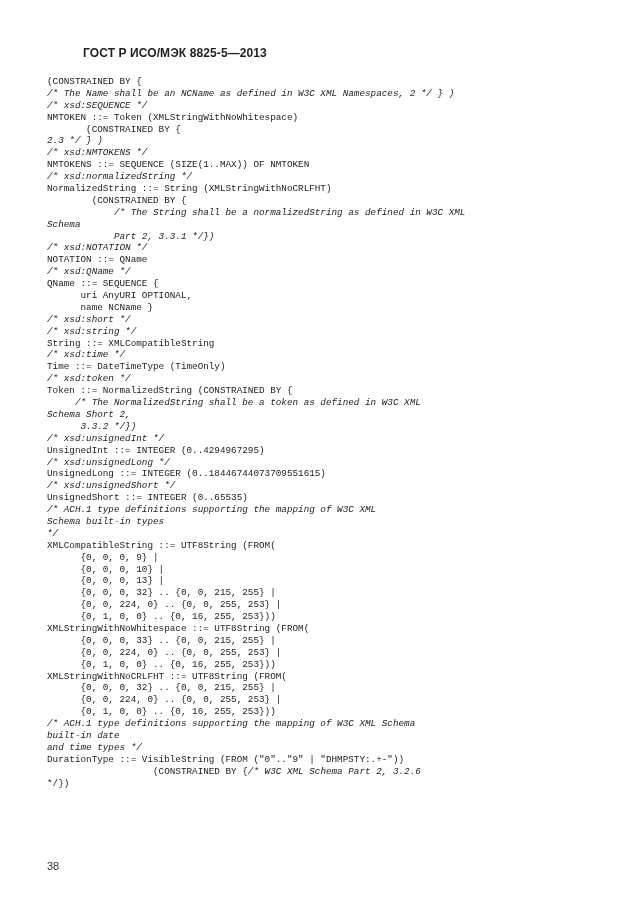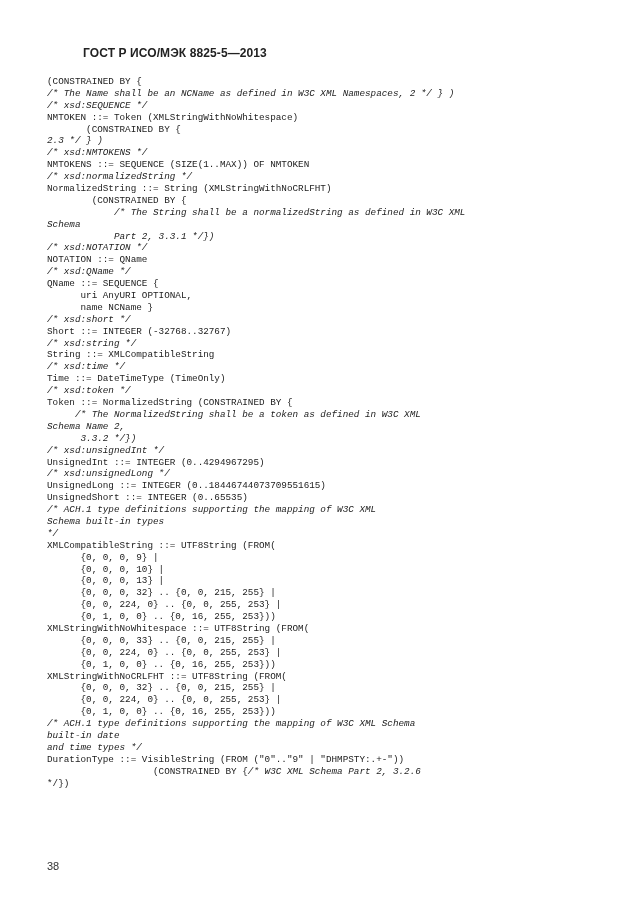--- a/index.html
+++ b/index.html
@@ -41,34 +41,34 @@
     <div class="ln c">            /* The String shall be a normalizedString as defined in W3C XML</div>
     <div class="ln c">Schema</div>
     <div class="ln c">            Part 2, 3.3.1 */})</div>
     <div class="ln c">/* xsd:NOTATION */</div>
     <div class="ln">NOTATION ::= QName</div>
     <div class="ln c">/* xsd:QName */</div>
     <div class="ln">QName ::= SEQUENCE {</div>
     <div class="ln">      uri AnyURI OPTIONAL,</div>
     <div class="ln">      name NCName }</div>
     <div class="ln c">/* xsd:short */</div>
-    <div class="ln">Short ::= INTEGER (-32768..32767)</div>
     <div class="ln c">/* xsd:string */</div>
     <div class="ln">String ::= XMLCompatibleString</div>
     <div class="ln c">/* xsd:time */</div>
     <div class="ln">Time ::= DateTimeType (TimeOnly)</div>
     <div class="ln c">/* xsd:token */</div>
     <div class="ln">Token ::= NormalizedString (CONSTRAINED BY {</div>
     <div class="ln c">     /* The NormalizedString shall be a token as defined in W3C XML</div>
-    <div class="ln c">Schema Name 2,</div>
+    <div class="ln c">Schema Short 2,</div>
     <div class="ln c">      3.3.2 */})</div>
     <div class="ln c">/* xsd:unsignedInt */</div>
     <div class="ln">UnsignedInt ::= INTEGER (0..4294967295)</div>
     <div class="ln c">/* xsd:unsignedLong */</div>
     <div class="ln">UnsignedLong ::= INTEGER (0..18446744073709551615)</div>
+    <div class="ln c">/* xsd:unsignedShort */</div>
     <div class="ln">UnsignedShort ::= INTEGER (0..65535)</div>
     <div class="ln c">/* ACH.1 type definitions supporting the mapping of W3C XML</div>
     <div class="ln c">Schema built-in types</div>
     <div class="ln c">*/</div>
     <div class="ln">XMLCompatibleString ::= UTF8String (FROM(</div>
     <div class="ln">      {0, 0, 0, 9} |</div>
     <div class="ln">      {0, 0, 0, 10} |</div>
     <div class="ln">      {0, 0, 0, 13} |</div>
     <div class="ln">      {0, 0, 0, 32} .. {0, 0, 215, 255} |</div>
     <div class="ln">      {0, 0, 224, 0} .. {0, 0, 255, 253} |</div>

